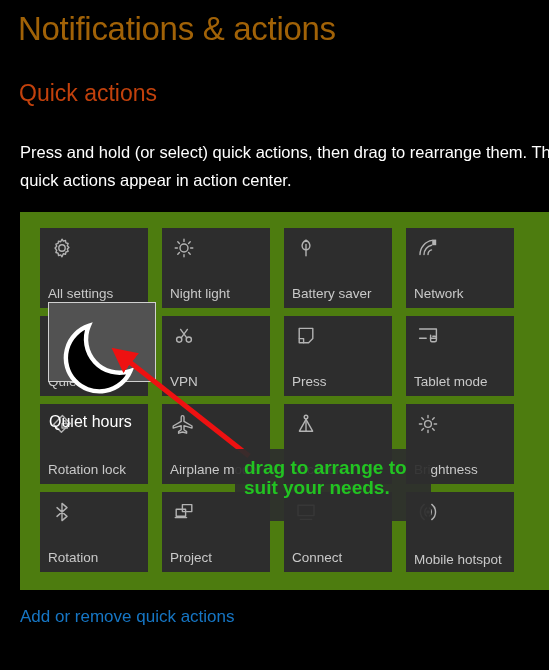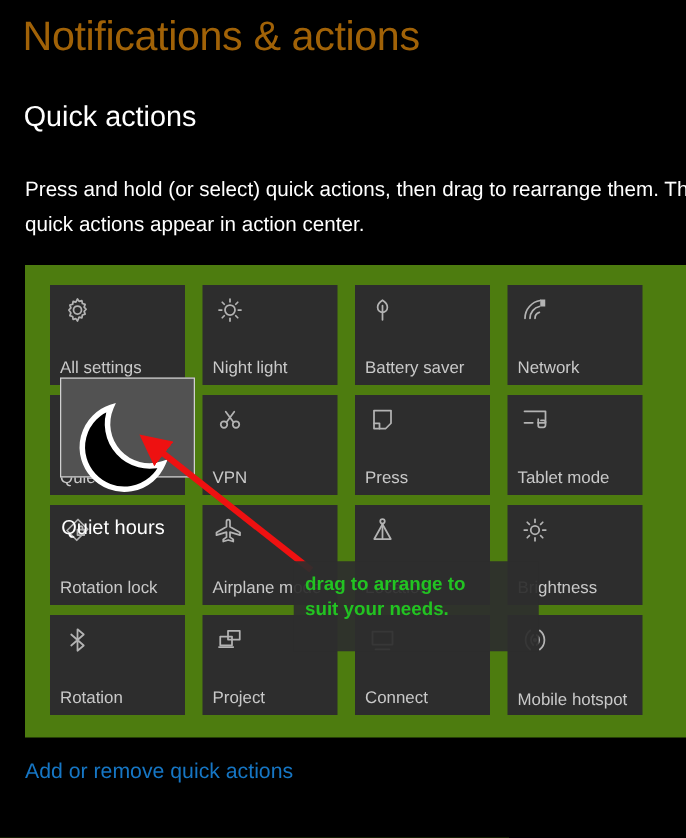--- a/index.html
+++ b/index.html
@@ -28,21 +28,21 @@
     color: #a16207;
     white-space: nowrap;
   }
 
   .section-title {
     position: absolute;
     left: 19px;
     top: 80px;
     font-size: 23px;
     font-weight: 300;
-    color: #ffffff;
+    color: #c2410c;
     white-space: nowrap;
   }
 
   .description {
     position: absolute;
     left: 20px;
     top: 138px;
     width: 560px;
     font-size: 16.5px;
     font-weight: 400;
@@ -143,21 +143,21 @@
     height: 72px;
     background: rgba(45,45,45,0.93);
     z-index: 40;
   }
 
   .annotation-text {
     position: absolute;
     left: 244px;
     top: 458px;
     width: 190px;
-    font-size: 15px;
+    font-size: 19px;
     font-weight: bold;
     line-height: 20px;
     color: #22c322;
     z-index: 41;
   }
 
   .arrow-layer {
     position: absolute;
     left: 0;
     top: 0;

